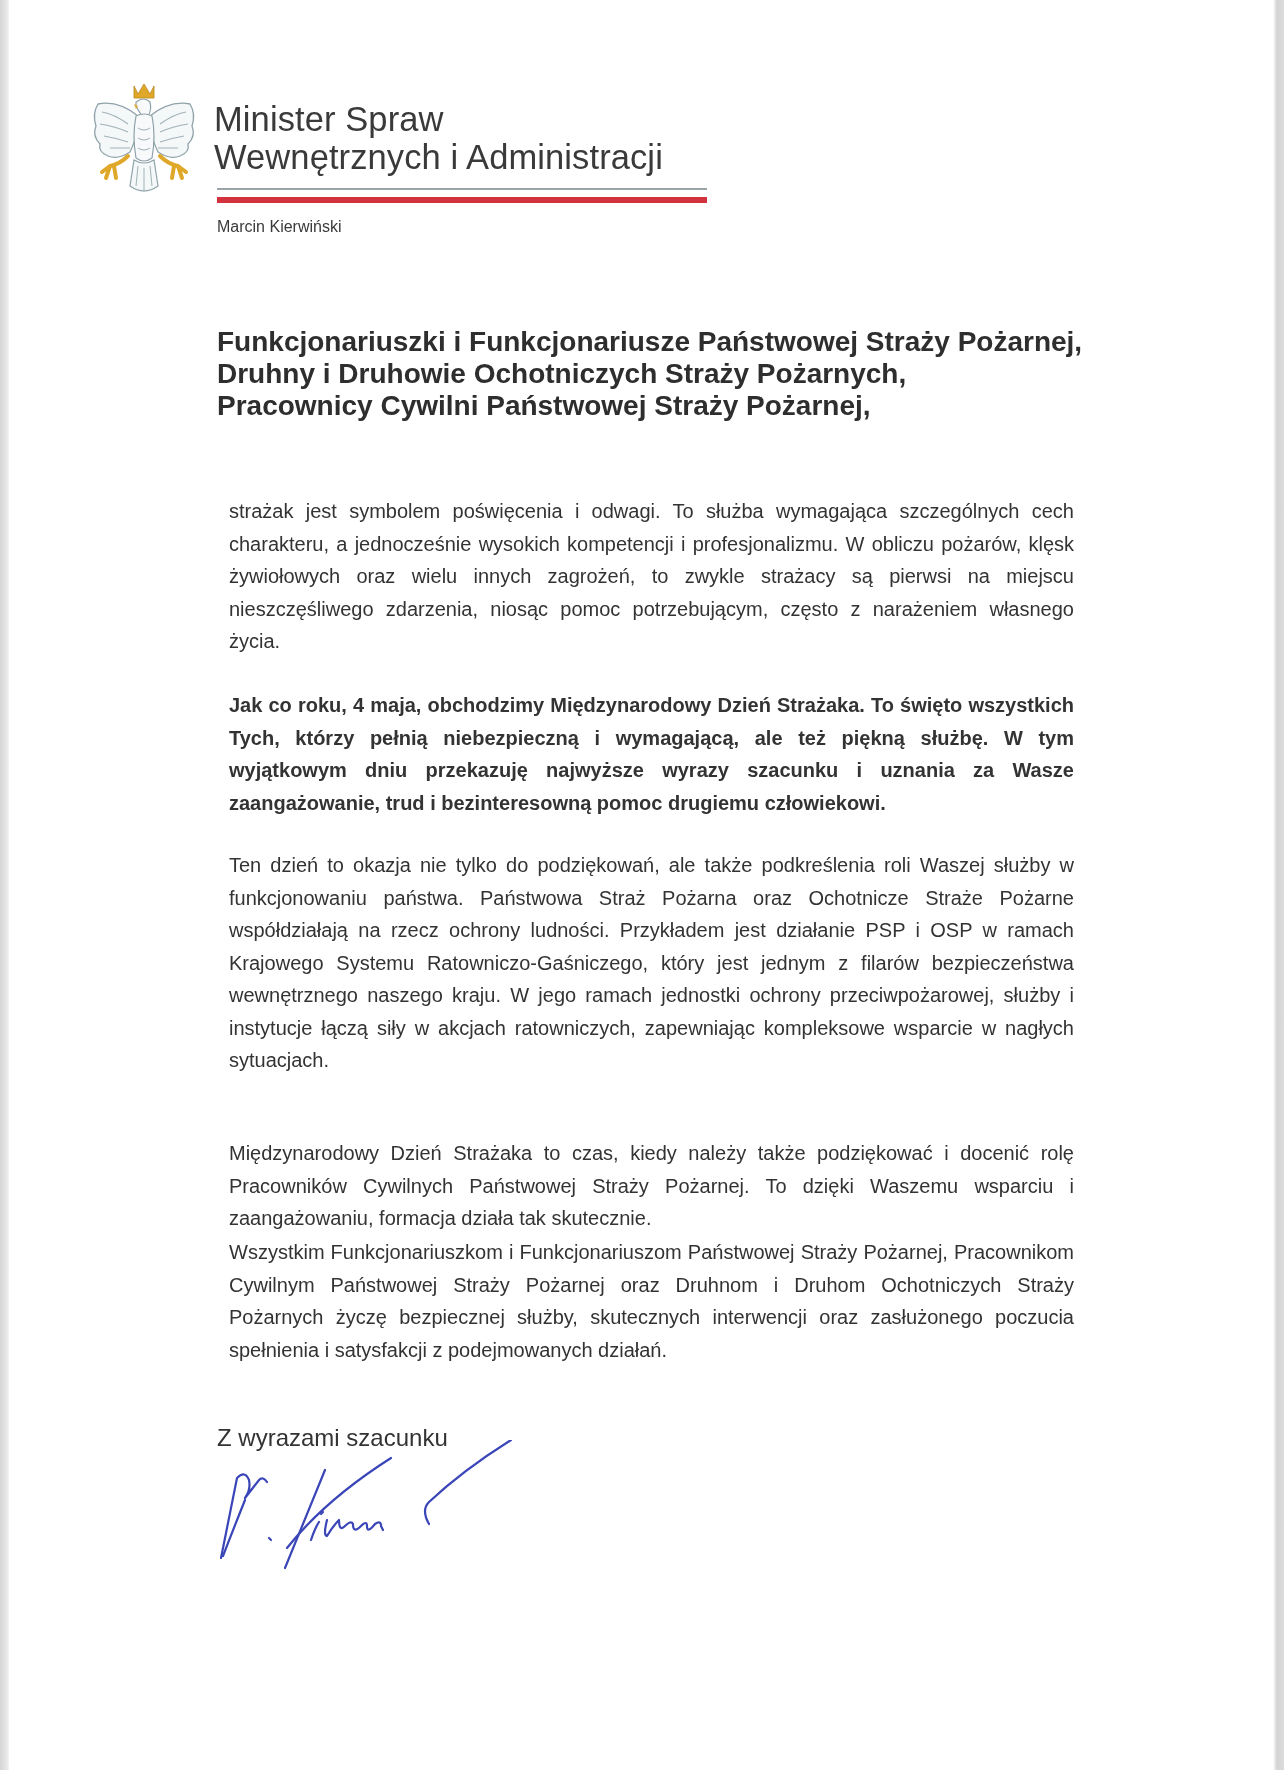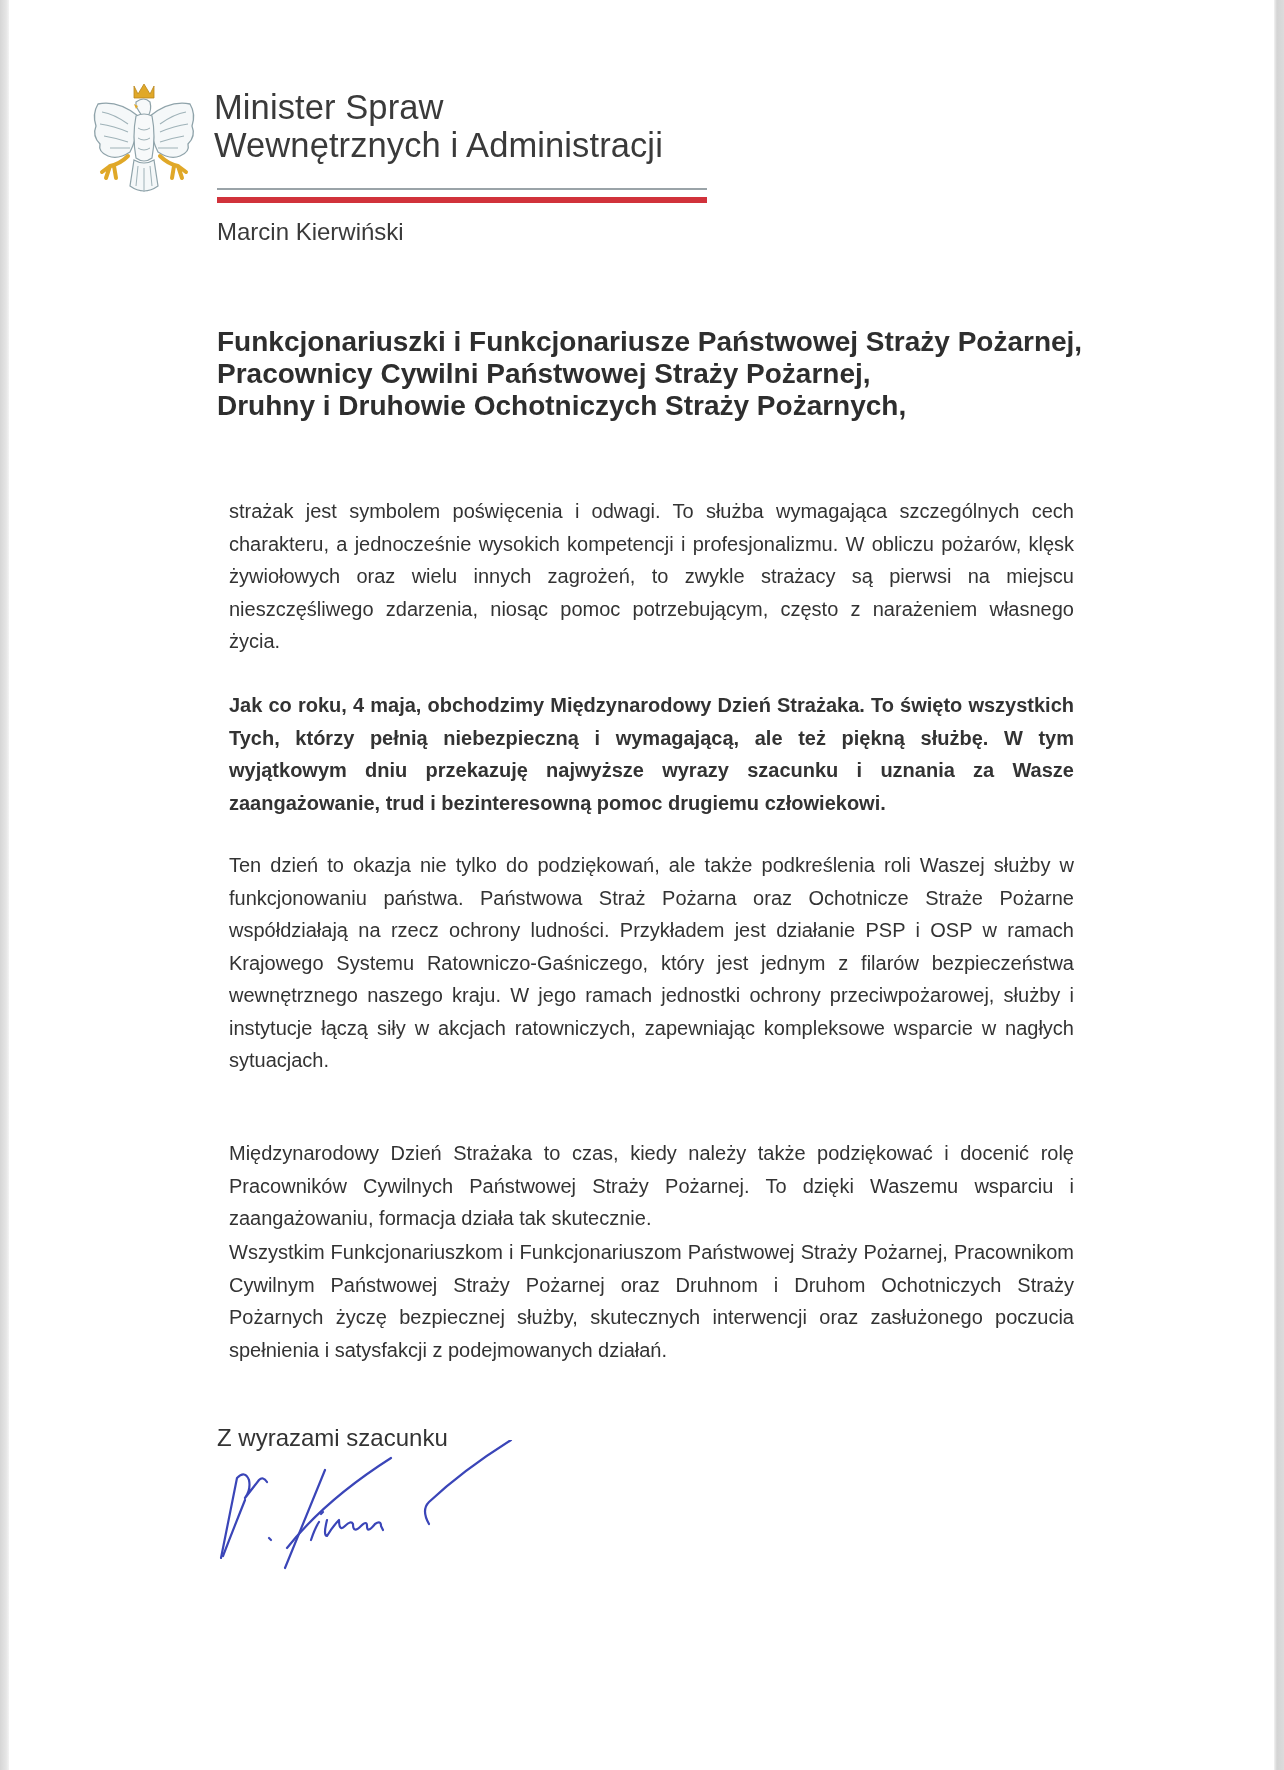--- a/index.html
+++ b/index.html
@@ -24,21 +24,21 @@
       position: absolute; right: 0; top: 0; width: 10px; height: 1770px;
       background: linear-gradient(to right, #f2f2f2, #d4d4d4 30%, #dcdcdc);
     }
     .emblem {
       position: absolute;
       left: 88px; top: 80px;
       width: 112px; height: 124px;
     }
     .ministry {
       position: absolute;
-      left: 214px; top: 88px;
+      left: 214px; top: 100px;
       font-family: "Liberation Sans", sans-serif;
       color: #3a3a3a;
       font-size: 34.5px;
       line-height: 38px;
       letter-spacing: 0.1px;
     }
     .ministry div { white-space: nowrap; }
     .rule-gray {
       position: absolute;
       left: 217px; top: 188px;
@@ -48,21 +48,21 @@
     .rule-red {
       position: absolute;
       left: 217px; top: 197px;
       width: 490px; height: 6px;
       background: #d1323b;
     }
     .minister-name {
       position: absolute;
       left: 217px; top: 218px;
       font-family: "Liberation Sans", sans-serif;
-      font-size: 24px;
+      font-size: 16px;
       color: #3a3a3a;
       white-space: nowrap;
     }
     .salutation {
       position: absolute;
       left: 217px; top: 326px;
       width: 860px;
       font-family: "Liberation Sans", sans-serif;
       font-weight: bold;
       font-size: 28px;
@@ -137,22 +137,22 @@
     <div>Wewnętrznych i Administracji</div>
   </div>
 
   <div class="rule-gray"></div>
   <div class="rule-red"></div>
 
   <div class="minister-name">Marcin Kierwiński</div>
 
   <div class="salutation">
     <div>Funkcjonariuszki i Funkcjonariusze Państwowej Straży Pożarnej,</div>
+    <div>Druhny i Druhowie Ochotniczych Straży Pożarnych,</div>
     <div>Pracownicy Cywilni Państwowej Straży Pożarnej,</div>
-    <div>Druhny i Druhowie Ochotniczych Straży Pożarnych,</div>
   </div>
 
   <div class="body-text" style="top:483px;">
     <p class="para" style="top:0px;">strażak jest symbolem poświęcenia i odwagi. To służba wymagająca szczególnych cech charakteru, a jednocześnie wysokich kompetencji i profesjonalizmu. W obliczu pożarów, klęsk żywiołowych oraz wielu innych zagrożeń, to zwykle strażacy są pierwsi na miejscu nieszczęśliwego zdarzenia, niosąc pomoc potrzebującym, często z narażeniem własnego życia.</p>
     <p class="para" style="top:194px;font-weight:bold;">Jak co roku, 4 maja, obchodzimy Międzynarodowy Dzień Strażaka. To święto wszystkich Tych, którzy pełnią niebezpieczną i wymagającą, ale też piękną służbę. W tym wyjątkowym dniu przekazuję najwyższe wyrazy szacunku i uznania za Wasze zaangażowanie, trud i bezinteresowną pomoc drugiemu człowiekowi.</p>
     <p class="para" style="top:354px;">Ten dzień to okazja nie tylko do podziękowań, ale także podkreślenia roli Waszej służby w funkcjonowaniu państwa. Państwowa Straż Pożarna oraz Ochotnicze Straże Pożarne współdziałają na rzecz ochrony ludności. Przykładem jest działanie PSP i OSP w ramach Krajowego Systemu Ratowniczo-Gaśniczego, który jest jednym z filarów bezpieczeństwa wewnętrznego naszego kraju. W jego ramach jednostki ochrony przeciwpożarowej, służby i instytucje łączą siły w akcjach ratowniczych, zapewniając kompleksowe wsparcie w nagłych sytuacjach.</p>
     <p class="para" style="top:642px;">Międzynarodowy Dzień Strażaka to czas, kiedy należy także podziękować i docenić rolę Pracowników Cywilnych Państwowej Straży Pożarnej. To dzięki Waszemu wsparciu i zaangażowaniu, formacja działa tak skutecznie.</p>
     <p class="para" style="top:741px;">Wszystkim Funkcjonariuszkom i Funkcjonariuszom Państwowej Straży Pożarnej, Pracownikom Cywilnym Państwowej Straży Pożarnej oraz Druhnom i Druhom Ochotniczych Straży Pożarnych życzę bezpiecznej służby, skutecznych interwencji oraz zasłużonego poczucia spełnienia i satysfakcji z podejmowanych działań.</p>
   </div>
 

